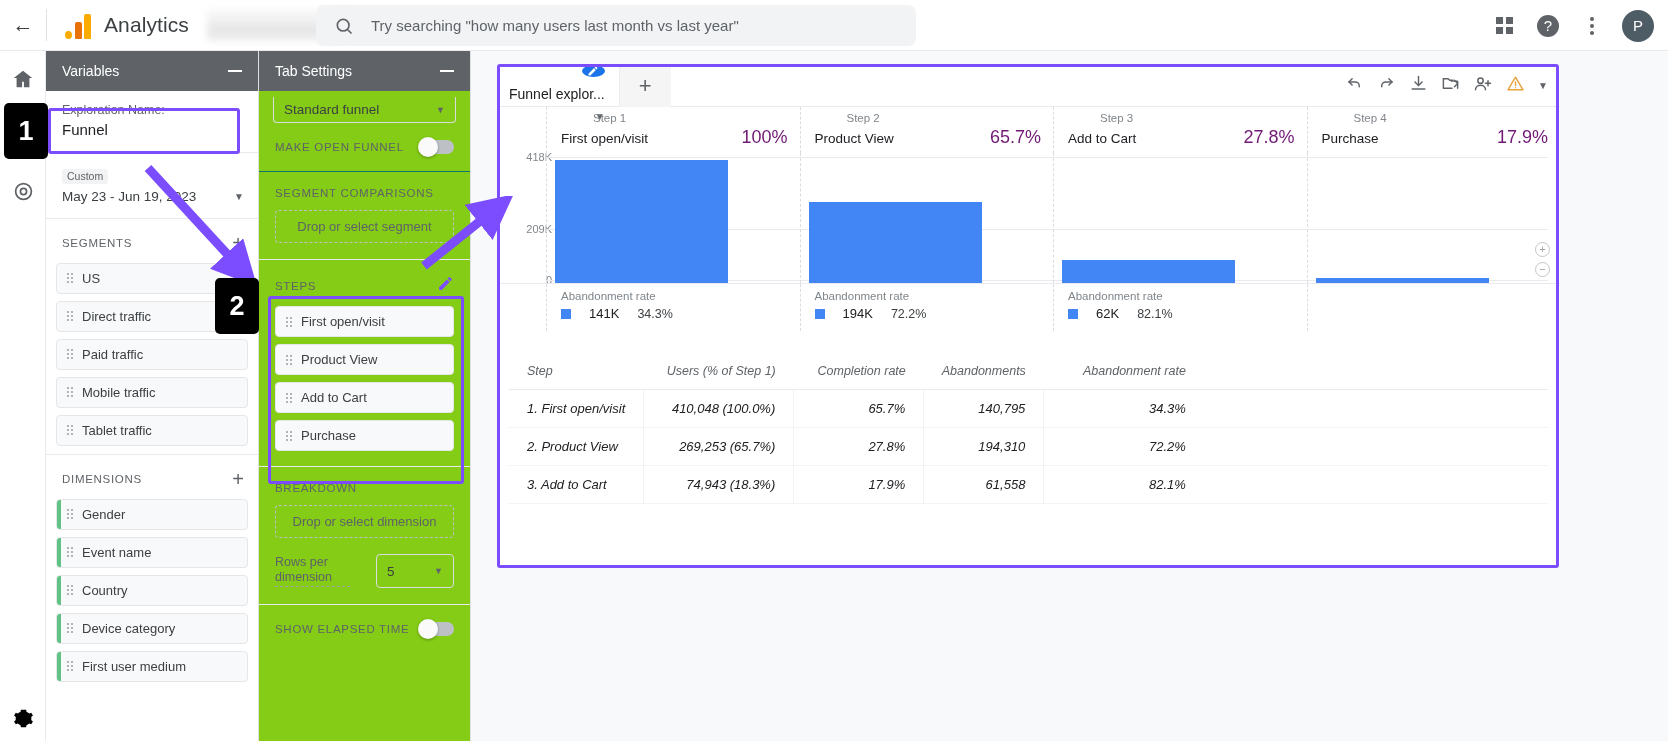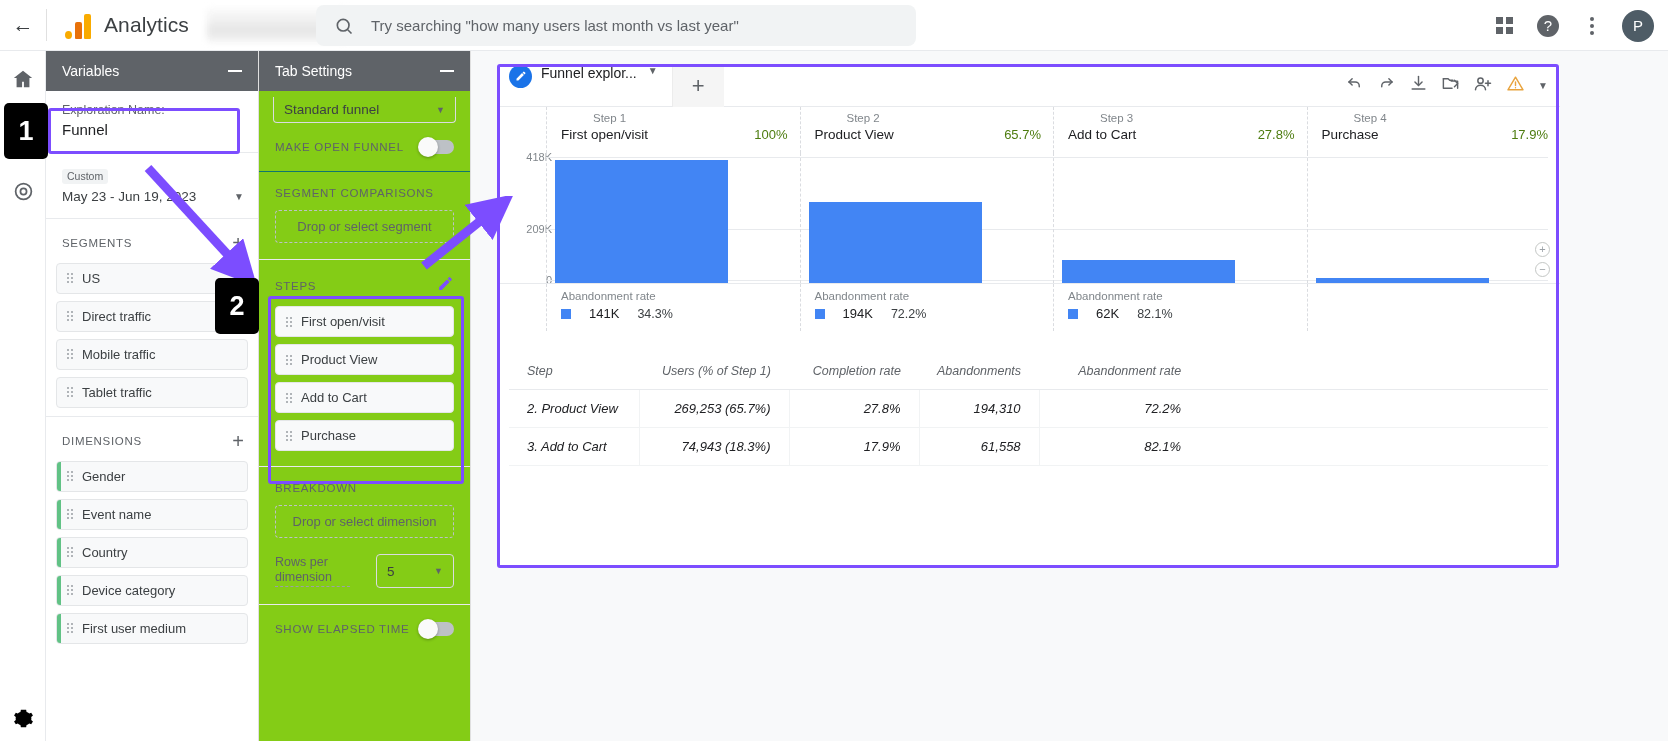--- a/index.html
+++ b/index.html
@@ -172,21 +172,21 @@
   }
   .card {
     position: absolute; left: 26px; top: 14px; width: 1063px; height: 500px;
     background: #fff; border-radius: 3px;
   }
   .card-toolbar {
     height: 42px; display: flex; align-items: center; border-bottom: 1px solid #e8eaed;
     padding-right: 12px;
   }
   .tab-active {
-    height: 42px; display: flex; align-items: flex-start; gap: 9px; padding: 0 14px 0 12px;
+    height: 42px; display: flex; align-items: flex-end; gap: 9px; padding: 0 14px 0 12px; flex-direction: column;
   }
   .tab-pencil-circle {
     width: 23px; height: 23px; border-radius: 50%; background: #1a73e8; color: #fff;
     display: flex; align-items: center; justify-content: center;
   }
   .tab-label { font-size: 14px; color: #202124; }
   .tab-caret { color: #5f6368; font-size: 10px; margin-left: 2px; }
   .tab-add {
     width: 52px; height: 42px; background: #f5f5f5; display: flex;
     align-items: center; justify-content: center; color: #5f6368; font-size: 22px; font-weight: 300;
@@ -200,21 +200,21 @@
   
   .chart-area { position: relative; height: 245px; }
   .step-headers { display: flex; height: 46px; padding-left: 49px; }
   .step-col {
     flex: 1; border-left: 1px dashed #dadce0; padding: 5px 12px 0 14px; position: relative;
   }
   .step-col:first-child { border-left: 1px dashed #dadce0; }
   .step-sub { font-size: 11.5px; color: #80868b; margin-left: 32px; }
   .step-main { display: flex; align-items: baseline; justify-content: space-between; margin-top: 3px; }
   .step-name { font-size: 13.5px; color: #202124; }
-  .step-pct { font-size: 13px; color: #4d7c0f; }
+  .step-pct { font-size: 18px; color: #701a75; }
   .plot {
     position: absolute; left: 0; right: 0; top: 46px; height: 130px;
   }
   .y-axis { position: absolute; left: 12px; top: 0; width: 49px; height: 130px; text-align: center; }
   .y-tick {
     position: absolute; right: 6px; font-size: 11px; color: #80868b; transform: translateY(-50%);
   }
   .grid-lines { position: absolute; left: 49px; right: 12px; top: 0; height: 130px; }
   .grid-line { position: absolute; left: 0; right: 0; height: 1px; background: #e8eaed; }
   .bars { position: absolute; left: 49px; right: 0; top: 0; height: 130px; display: flex; }
@@ -375,20 +375,31 @@
     <div class="chip">
       <span class="grip">
           <i></i>
           <i></i>
           <i></i>
           <i></i>
           <i></i>
           <i></i>
         </span>
       <span>Direct traffic</span>
+    </div>
+    <div class="chip">
+      <span class="grip">
+          <i></i>
+          <i></i>
+          <i></i>
+          <i></i>
+          <i></i>
+          <i></i>
+        </span>
+      <span>Paid traffic</span>
     </div>
     <div class="chip">
       <span class="grip">
           <i></i>
           <i></i>
           <i></i>
           <i></i>
           <i></i>
           <i></i>
         </span>
@@ -729,20 +740,28 @@
           <tr>
             <th class="left col-step">Step</th>
             <th class="col-users">Users (% of Step 1)</th>
             <th class="col-comp">Completion rate</th>
             <th class="col-aband">Abandonments</th>
             <th class="col-arate">Abandonment rate</th>
             <th></th>
           </tr>
         </thead>
         <tbody>
+          <tr>
+            <td class="left tbl-cellborder">1. First open/visit</td>
+            <td class="tbl-cellborder">410,048 (100.0%)</td>
+            <td class="tbl-cellborder">65.7%</td>
+            <td class="tbl-cellborder">140,795</td>
+            <td>34.3%</td>
+            <td></td>
+          </tr>
           <tr>
             <td class="left tbl-cellborder">2. Product View</td>
             <td class="tbl-cellborder">269,253 (65.7%)</td>
             <td class="tbl-cellborder">27.8%</td>
             <td class="tbl-cellborder">194,310</td>
             <td>72.2%</td>
             <td></td>
           </tr>
           <tr>
             <td class="left tbl-cellborder">3. Add to Cart</td>

